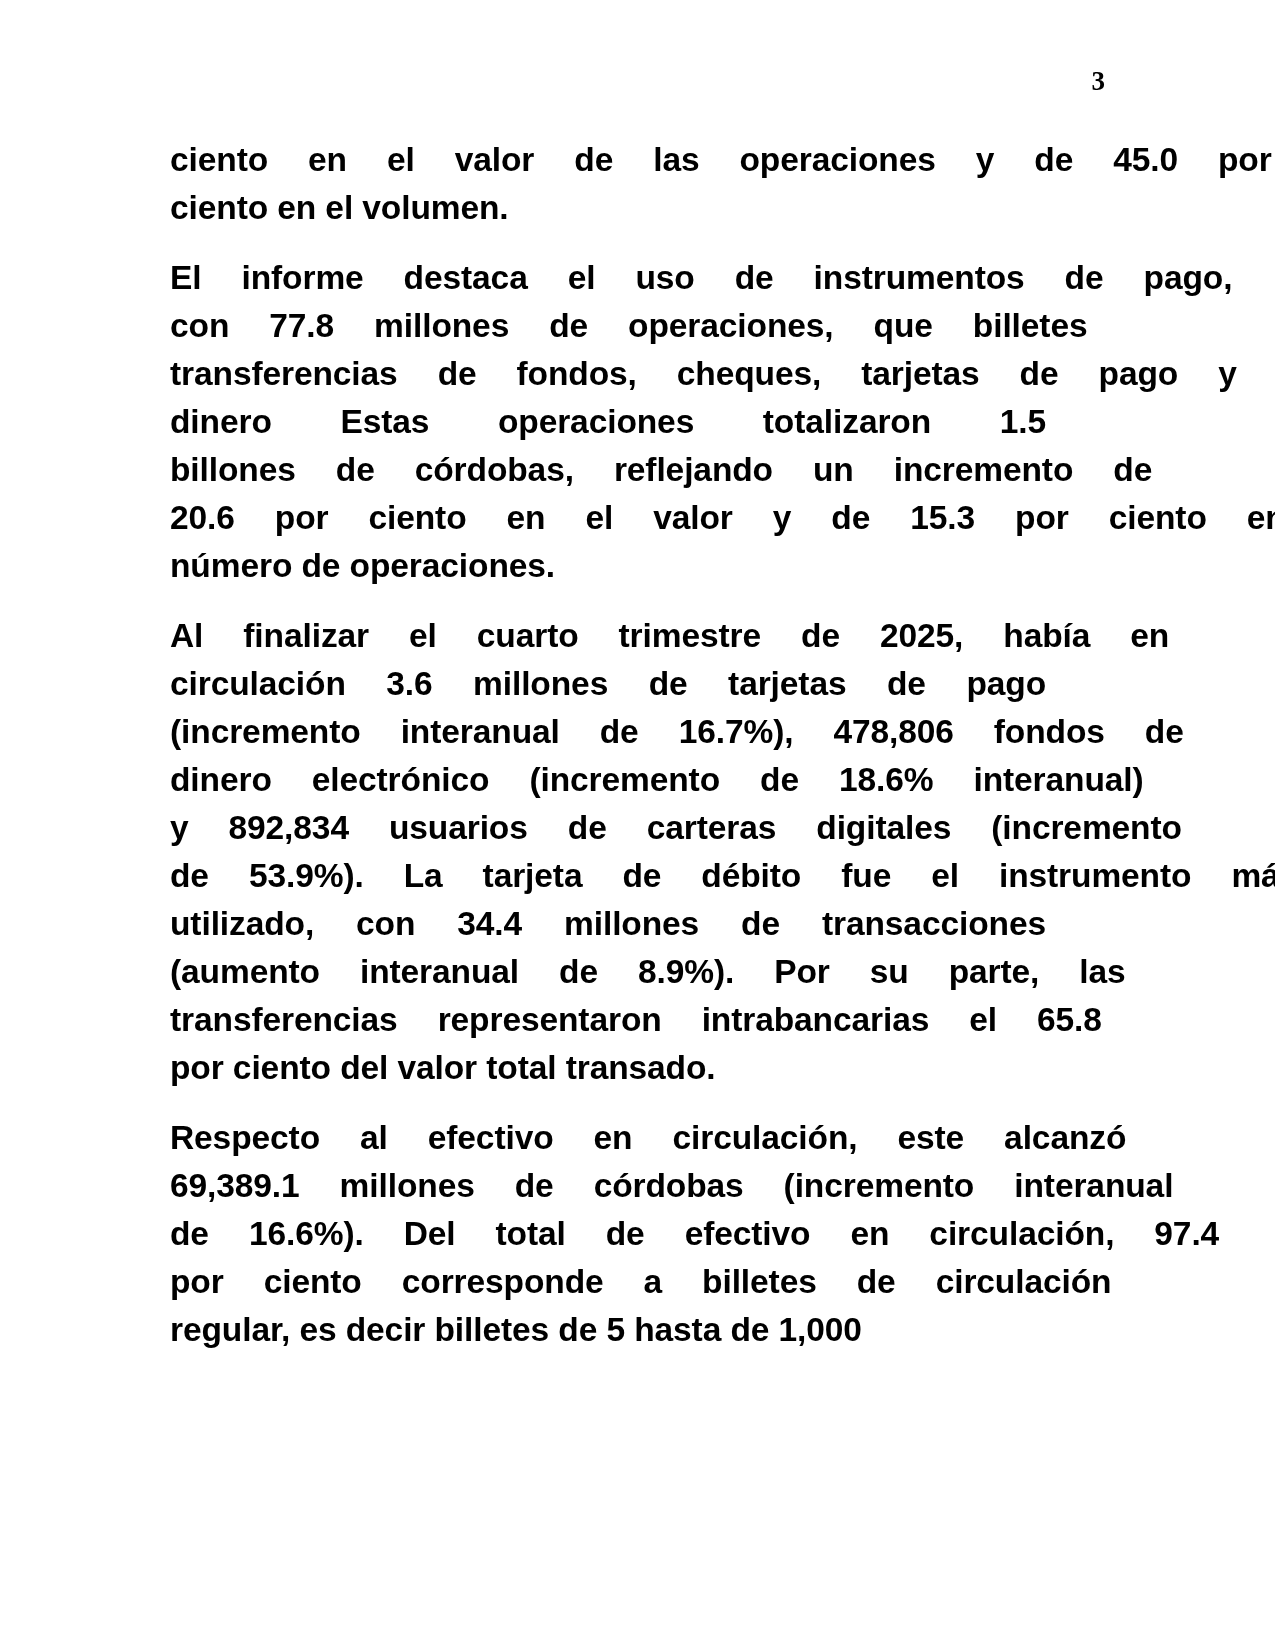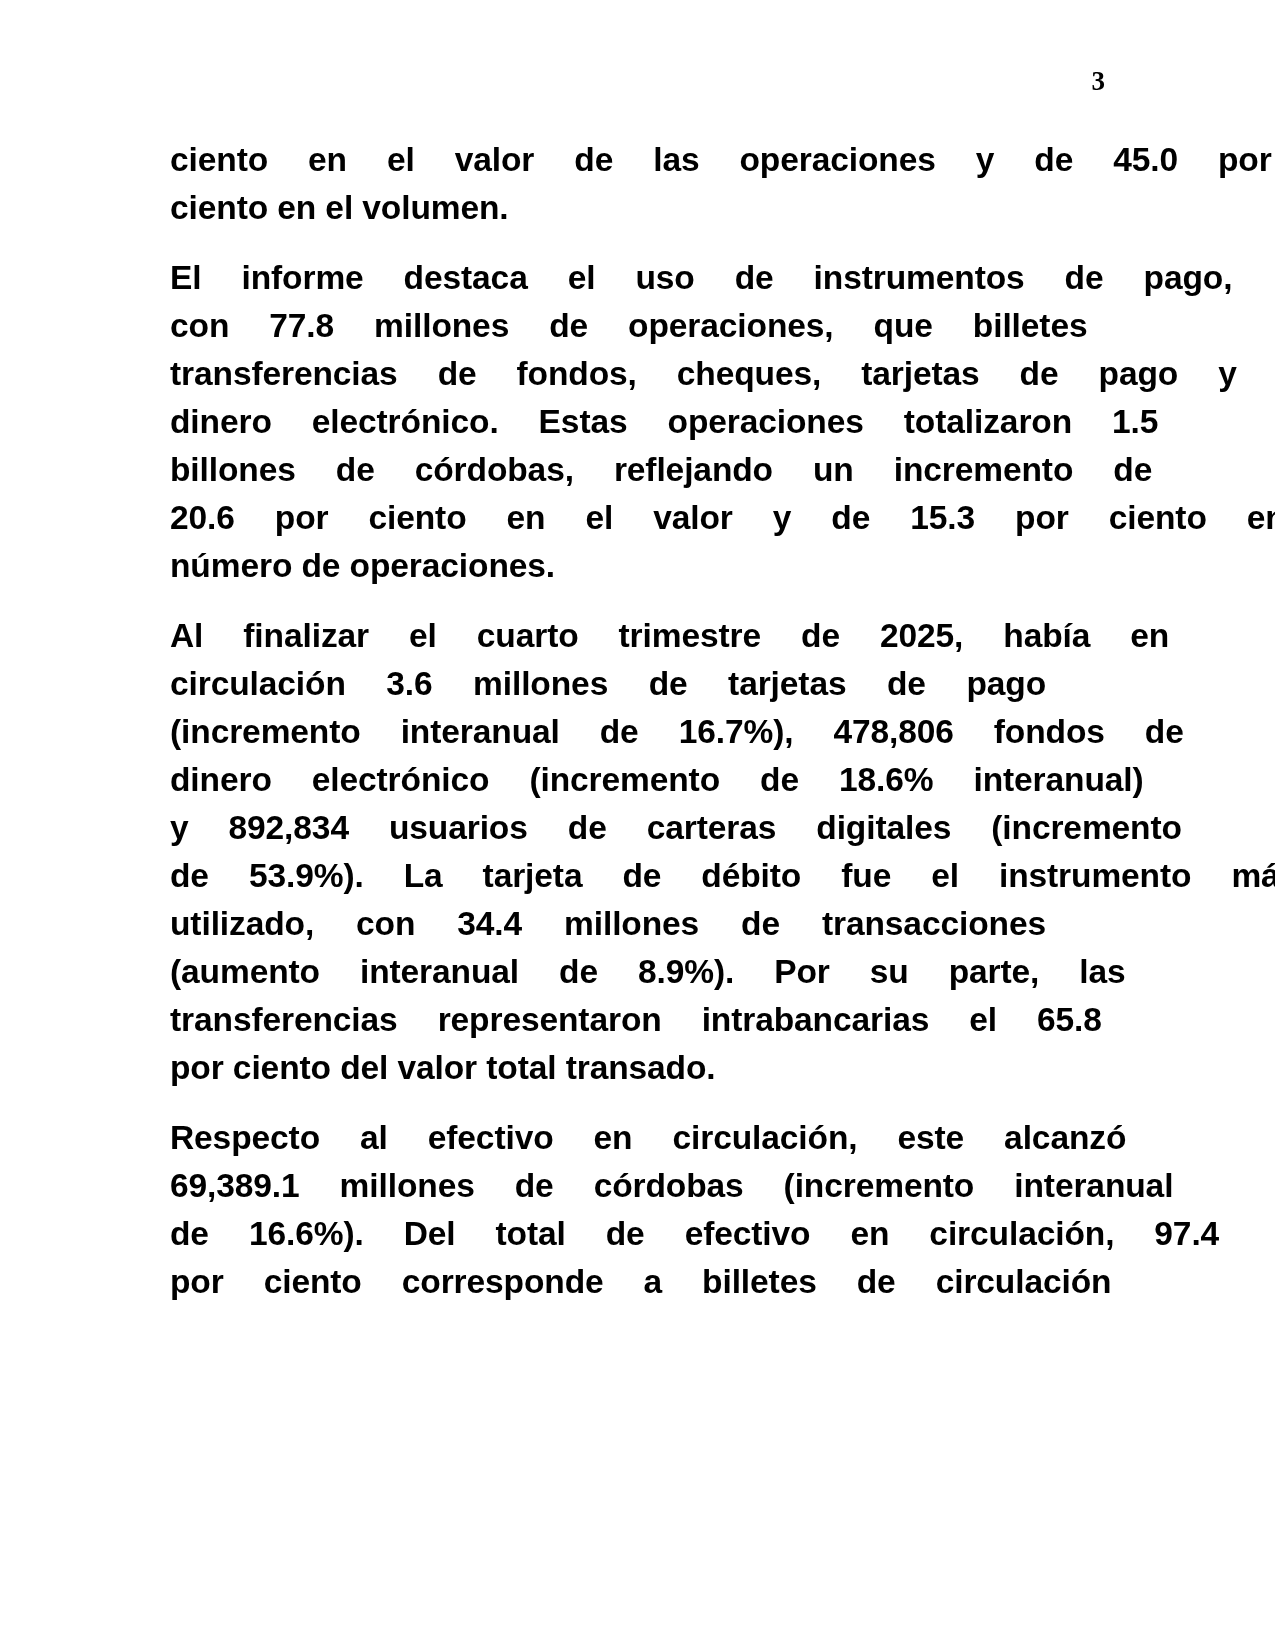--- a/index.html
+++ b/index.html
@@ -72,21 +72,21 @@
 
   <div class="body-block">
     <div class="para">
         <div class="line"><span class="w">ciento</span><span class="w">en</span><span class="w">el</span><span class="w">valor</span><span class="w">de</span><span class="w">las</span><span class="w">operaciones</span><span class="w">y</span><span class="w">de</span><span class="w">45.0</span><span class="w">por</span></div>
         <div class="line last">ciento en el volumen.</div>
       </div>
     <div class="para">
         <div class="line"><span class="w">El</span><span class="w">informe</span><span class="w">destaca</span><span class="w">el</span><span class="w">uso</span><span class="w">de</span><span class="w">instrumentos</span><span class="w">de</span><span class="w">pago,</span></div>
         <div class="line"><span class="w">con</span><span class="w">77.8</span><span class="w">millones</span><span class="w">de</span><span class="w">operaciones,</span><span class="w">que</span><span class="w">billetes</span></div>
         <div class="line"><span class="w">transferencias</span><span class="w">de</span><span class="w">fondos,</span><span class="w">cheques,</span><span class="w">tarjetas</span><span class="w">de</span><span class="w">pago</span><span class="w">y</span></div>
-        <div class="line"><span class="w">dinero</span><span class="w">electrónico.</span><span class="w">Estas</span><span class="w">operaciones</span><span class="w">totalizaron</span><span class="w">1.5</span></div>
+        <div class="line"><span class="w">dinero</span><span class="w">Estas</span><span class="w">operaciones</span><span class="w">totalizaron</span><span class="w">1.5</span></div>
         <div class="line"><span class="w">billones</span><span class="w">de</span><span class="w">córdobas,</span><span class="w">reflejando</span><span class="w">un</span><span class="w">incremento</span><span class="w">de</span></div>
         <div class="line"><span class="w">20.6</span><span class="w">por</span><span class="w">ciento</span><span class="w">en</span><span class="w">el</span><span class="w">valor</span><span class="w">y</span><span class="w">de</span><span class="w">15.3</span><span class="w">por</span><span class="w">ciento</span><span class="w">en</span><span class="w">el</span></div>
         <div class="line last">número de operaciones.</div>
       </div>
     <div class="para">
         <div class="line"><span class="w">Al</span><span class="w">finalizar</span><span class="w">el</span><span class="w">cuarto</span><span class="w">trimestre</span><span class="w">de</span><span class="w">2025,</span><span class="w">había</span><span class="w">en</span></div>
         <div class="line"><span class="w">circulación</span><span class="w">3.6</span><span class="w">millones</span><span class="w">de</span><span class="w">tarjetas</span><span class="w">de</span><span class="w">pago</span></div>
         <div class="line"><span class="w">(incremento</span><span class="w">interanual</span><span class="w">de</span><span class="w">16.7%),</span><span class="w">478,806</span><span class="w">fondos</span><span class="w">de</span></div>
         <div class="line"><span class="w">dinero</span><span class="w">electrónico</span><span class="w">(incremento</span><span class="w">de</span><span class="w">18.6%</span><span class="w">interanual)</span></div>
         <div class="line"><span class="w">y</span><span class="w">892,834</span><span class="w">usuarios</span><span class="w">de</span><span class="w">carteras</span><span class="w">digitales</span><span class="w">(incremento</span></div>
@@ -94,16 +94,17 @@
         <div class="line"><span class="w">utilizado,</span><span class="w">con</span><span class="w">34.4</span><span class="w">millones</span><span class="w">de</span><span class="w">transacciones</span></div>
         <div class="line"><span class="w">(aumento</span><span class="w">interanual</span><span class="w">de</span><span class="w">8.9%).</span><span class="w">Por</span><span class="w">su</span><span class="w">parte,</span><span class="w">las</span></div>
         <div class="line"><span class="w">transferencias</span><span class="w">representaron</span><span class="w">intrabancarias</span><span class="w">el</span><span class="w">65.8</span></div>
         <div class="line last">por ciento del valor total transado.</div>
       </div>
     <div class="para">
         <div class="line"><span class="w">Respecto</span><span class="w">al</span><span class="w">efectivo</span><span class="w">en</span><span class="w">circulación,</span><span class="w">este</span><span class="w">alcanzó</span></div>
         <div class="line"><span class="w">69,389.1</span><span class="w">millones</span><span class="w">de</span><span class="w">córdobas</span><span class="w">(incremento</span><span class="w">interanual</span></div>
         <div class="line"><span class="w">de</span><span class="w">16.6%).</span><span class="w">Del</span><span class="w">total</span><span class="w">de</span><span class="w">efectivo</span><span class="w">en</span><span class="w">circulación,</span><span class="w">97.4</span></div>
         <div class="line"><span class="w">por</span><span class="w">ciento</span><span class="w">corresponde</span><span class="w">a</span><span class="w">billetes</span><span class="w">de</span><span class="w">circulación</span></div>
+        <div class="line last">regular, es decir billetes de 5 hasta de 1,000</div>
       </div>
   </div>
 
 </div>
 
 </body></html>

